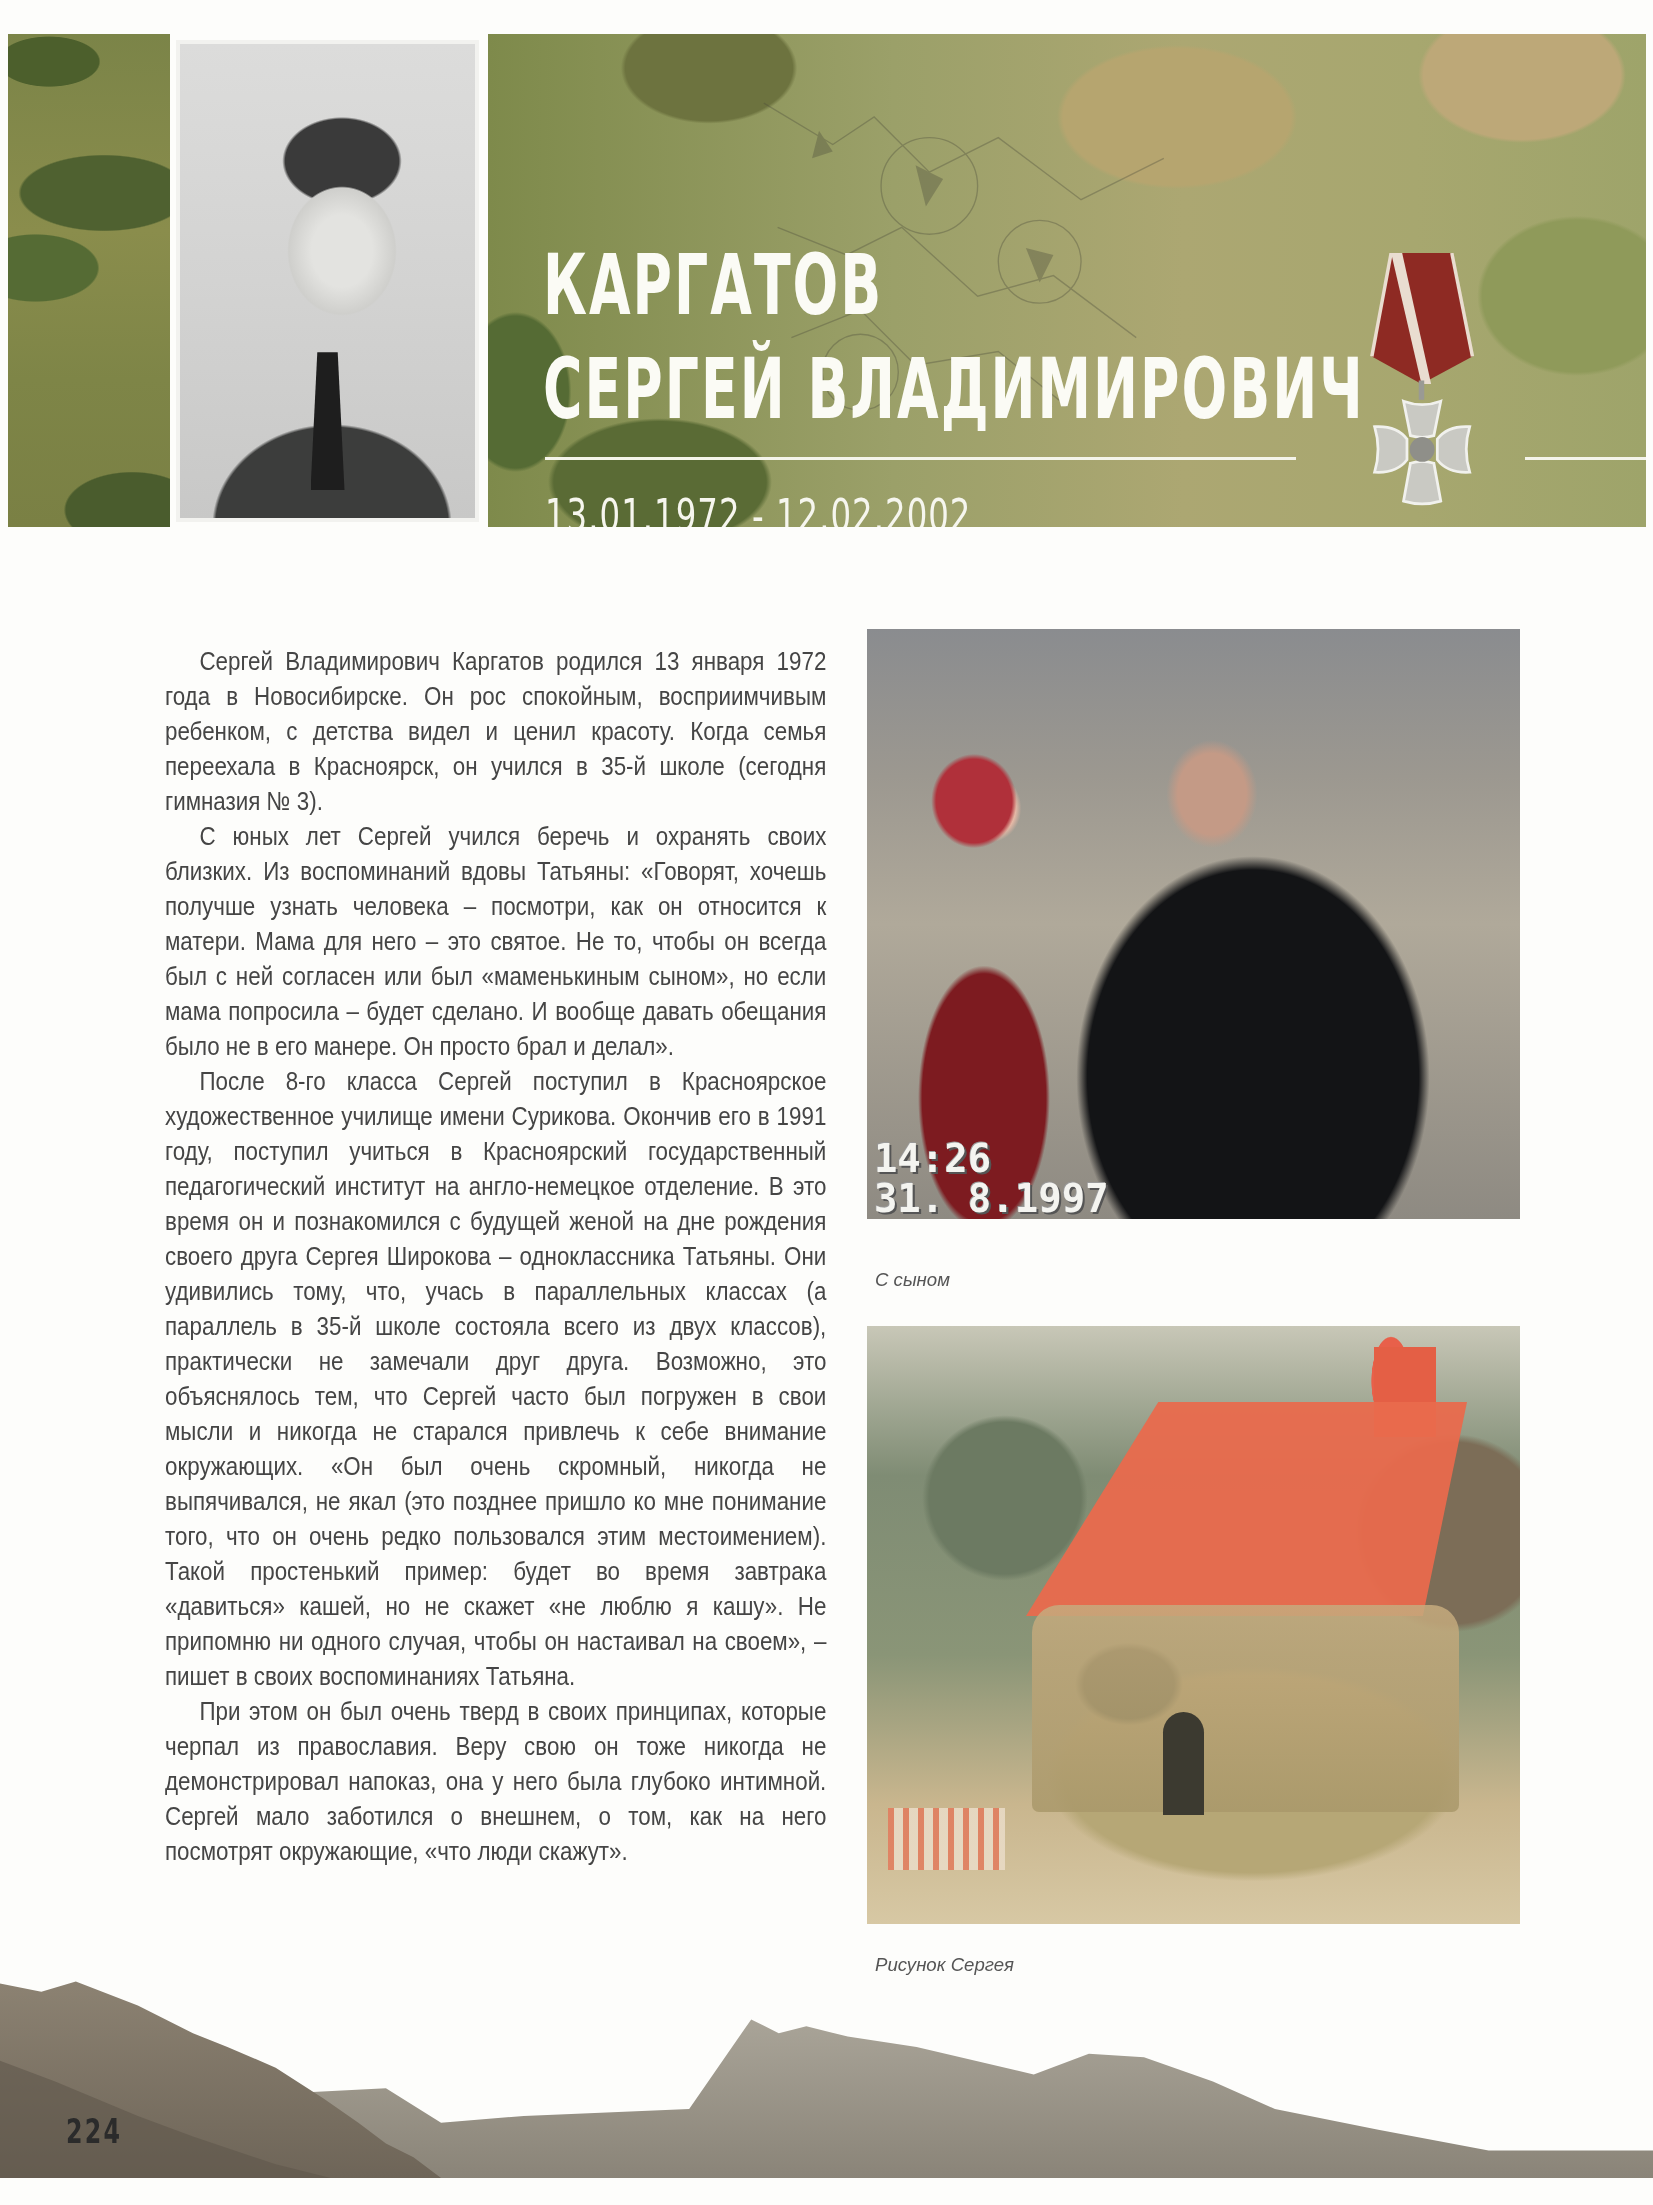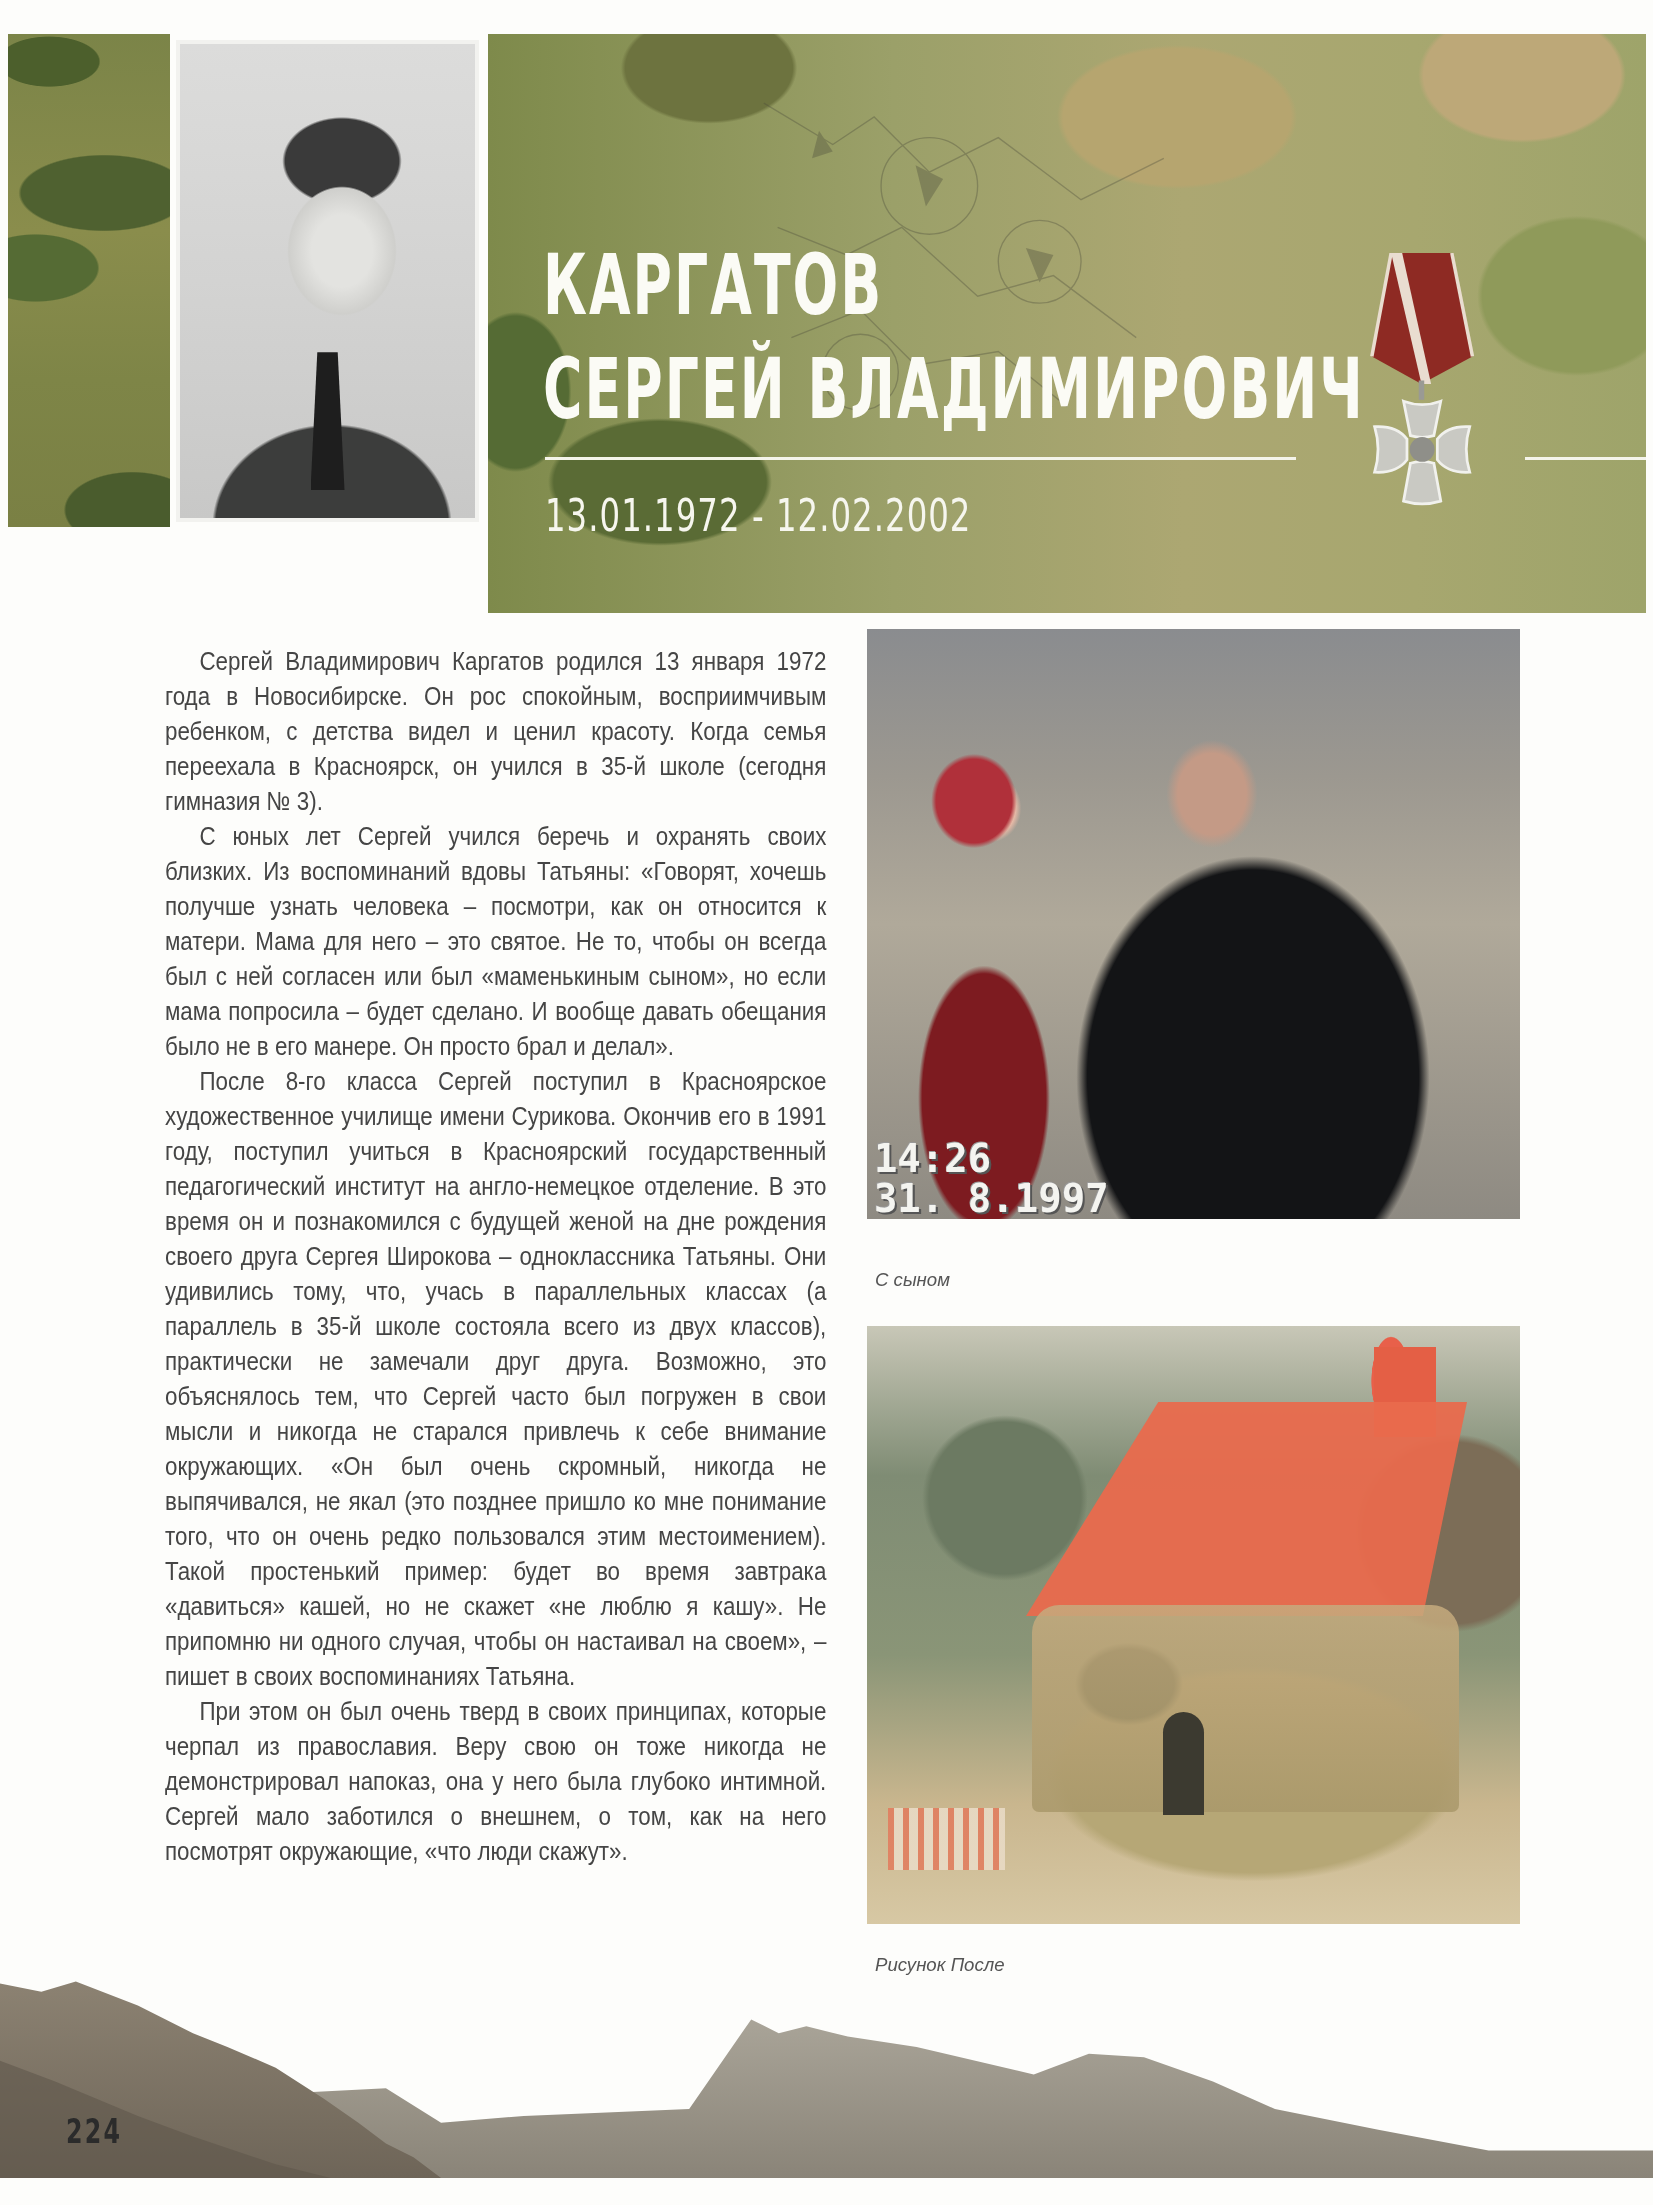--- a/index.html
+++ b/index.html
@@ -27,21 +27,21 @@
       radial-gradient(ellipse 103px 76px at 162px 117px, #3a3a3a 55%, transparent 58%),
       radial-gradient(ellipse 179px 152px at 152px 482px, #3c3d3c 65%, transparent 67%),
       linear-gradient(180deg, #dcdcdb 0%, #d3d3d2 50%, #c8c8c7 100%);
     display: flex; align-items: flex-end; justify-content: center;
   }
   .portrait-tie {
     width: 34px; height: 138px; background: #1e1e1e; margin-bottom: 27.6px;
     clip-path: polygon(20% 0, 80% 0, 100% 100%, 0 100%);
   }
   .header-main {
-    position: absolute; left: 488px; top: 34px; width: 1158px; height: 579px;
+    position: absolute; left: 488px; top: 34px; width: 1158px; height: 493px;
     background:
       radial-gradient(ellipse 96px 138px at 27.6px 358px, #556b34 55%, transparent 58%),
       radial-gradient(ellipse 152px 96px at 221px 34px, #6d733f 55%, transparent 58%),
       radial-gradient(ellipse 207px 124px at 689px 83px, #b6a56f 55%, transparent 58%),
       radial-gradient(ellipse 179px 117px at 1034px 41px, #bda878 55%, transparent 58%),
       radial-gradient(ellipse 172px 138px at 1089px 262px, #8f9a5a 55%, transparent 58%),
       radial-gradient(ellipse 193px 110px at 172px 448px, #5a6b35 55%, transparent 58%),
       linear-gradient(90deg, #7e8a4b 0%, #9ba069 35%, #aca772 60%, #a7a76f 80%, #9ea46a 100%);
     overflow: hidden;
   }
@@ -215,21 +215,21 @@
 </div>
 <div class="caption caption-son">С сыном</div>
 
 <div class="photo-drawing">
   <div class="chimney"></div>
   <div class="roof"></div>
   <div class="cottage-wall"></div>
   <div class="doorway"></div>
   <div class="fence"></div>
 </div>
-<div class="caption caption-drawing">Рисунок После</div>
+<div class="caption caption-drawing">Рисунок Сергея</div>
 
 <svg class="mountains" viewBox="0 0 2400 290" preserveAspectRatio="none">
   <defs>
     <linearGradient id="mtnA" x1="0" y1="0" x2="0" y2="1">
       <stop offset="0" stop-color="#8c8272"></stop>
       <stop offset="1" stop-color="#6e6558"></stop>
     </linearGradient>
     <linearGradient id="mtnB" x1="0" y1="0" x2="0" y2="1">
       <stop offset="0" stop-color="#a9a498"></stop>
       <stop offset="1" stop-color="#8a8478"></stop>

